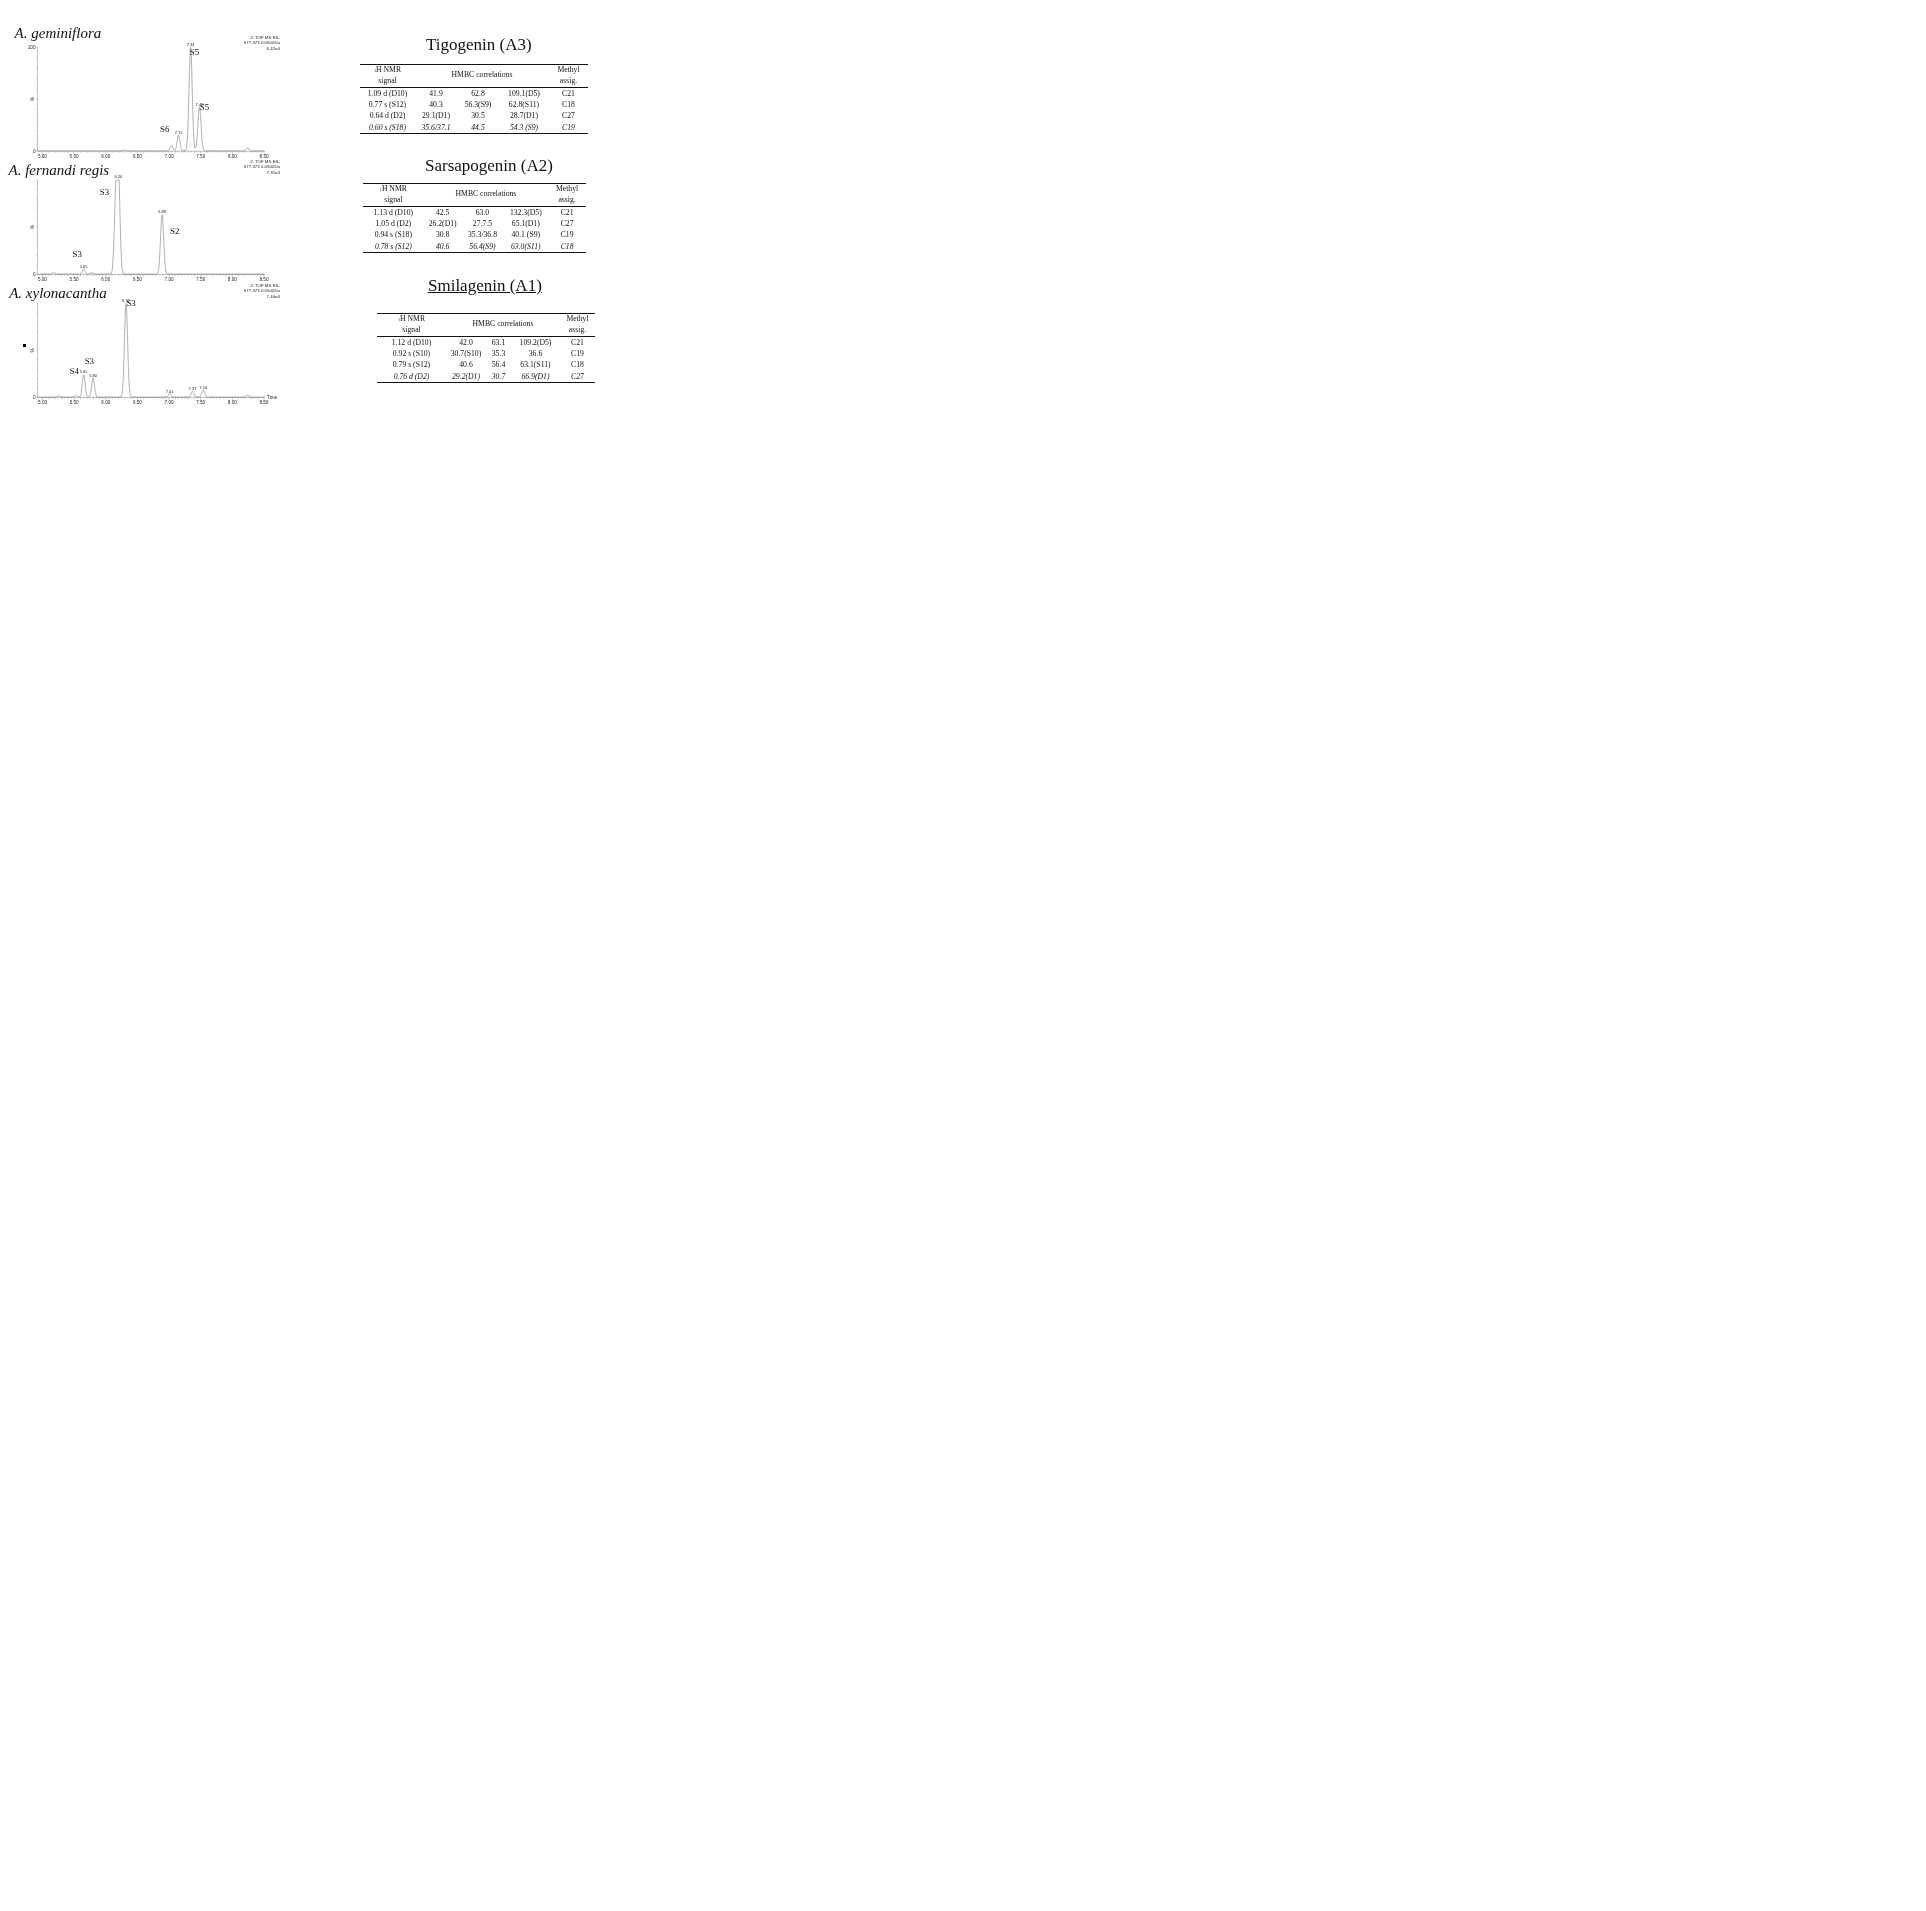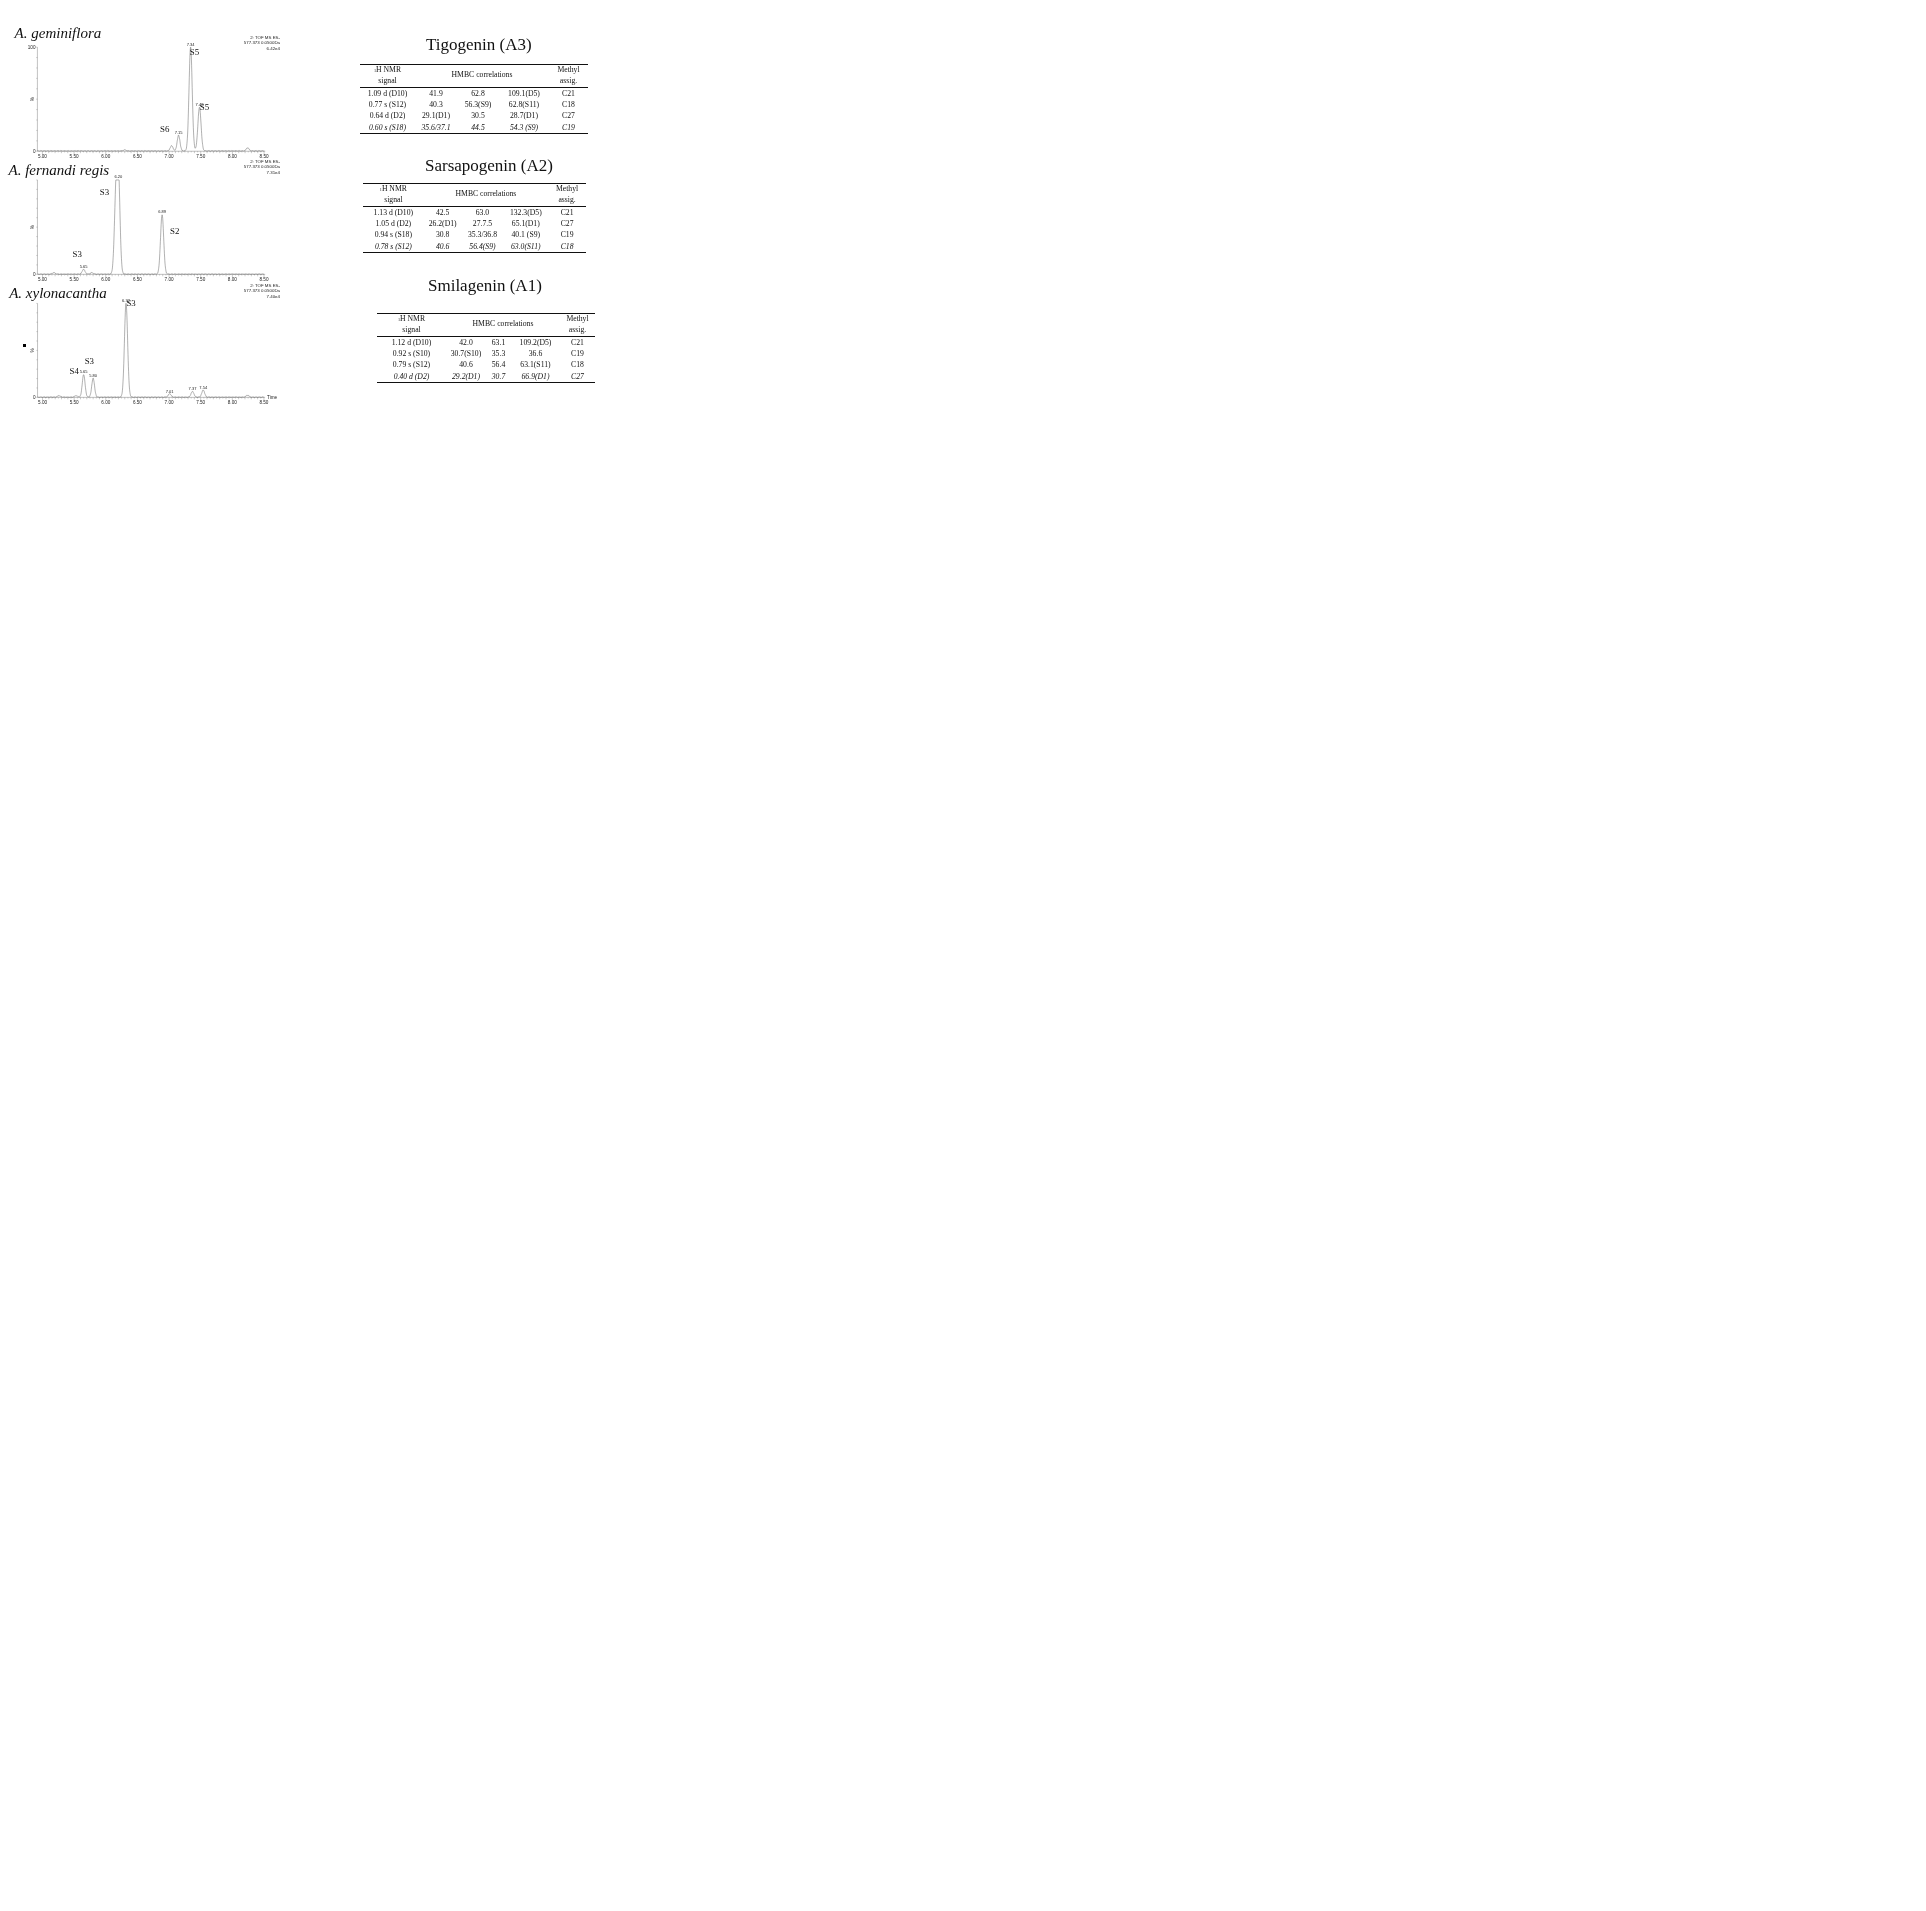--- a/index.html
+++ b/index.html
@@ -454,21 +454,21 @@
     <tr>
         <td>0.78 s (S12)</td>
         <td>40.6</td>
         <td>56.4(S9)</td>
         <td>63.0(S11)</td>
         <td>C18</td>
       </tr>
   </tbody>
 </table>
 
-<div class="tbl-title" style="left:428px;top:276px;">Smilagenin (A1)</div>
+<div class="tbl-title" style="left:428px;top:276px;text-decoration:underline;">Smilagenin (A1)</div>
 <table class="nmr" style="left:377px;top:313px;width:218px;">
   <colgroup>
       <col style="width:69px">
       <col style="width:40px">
       <col style="width:25px">
       <col style="width:49px">
       <col style="width:35px">
     </colgroup>
   <thead>
     <tr>
@@ -493,21 +493,21 @@
         <td>C19</td>
       </tr>
     <tr>
         <td>0.79 s (S12)</td>
         <td>40.6</td>
         <td>56.4</td>
         <td>63.1(S11)</td>
         <td>C18</td>
       </tr>
     <tr>
-        <td>0.40 d (D2)</td>
+        <td>0.76 d (D2)</td>
         <td>29.2(D1)</td>
         <td>30.7</td>
         <td>66.9(D1)</td>
         <td>C27</td>
       </tr>
   </tbody>
 </table>
 
 
 </body></html>

